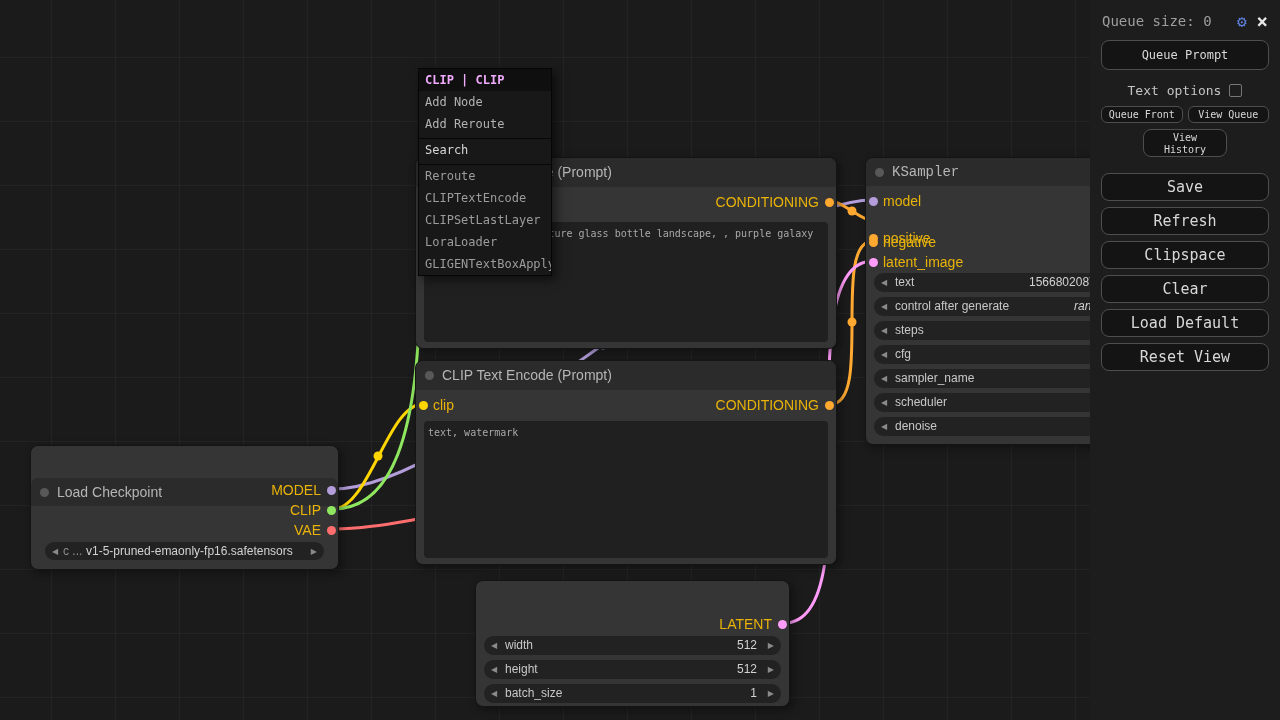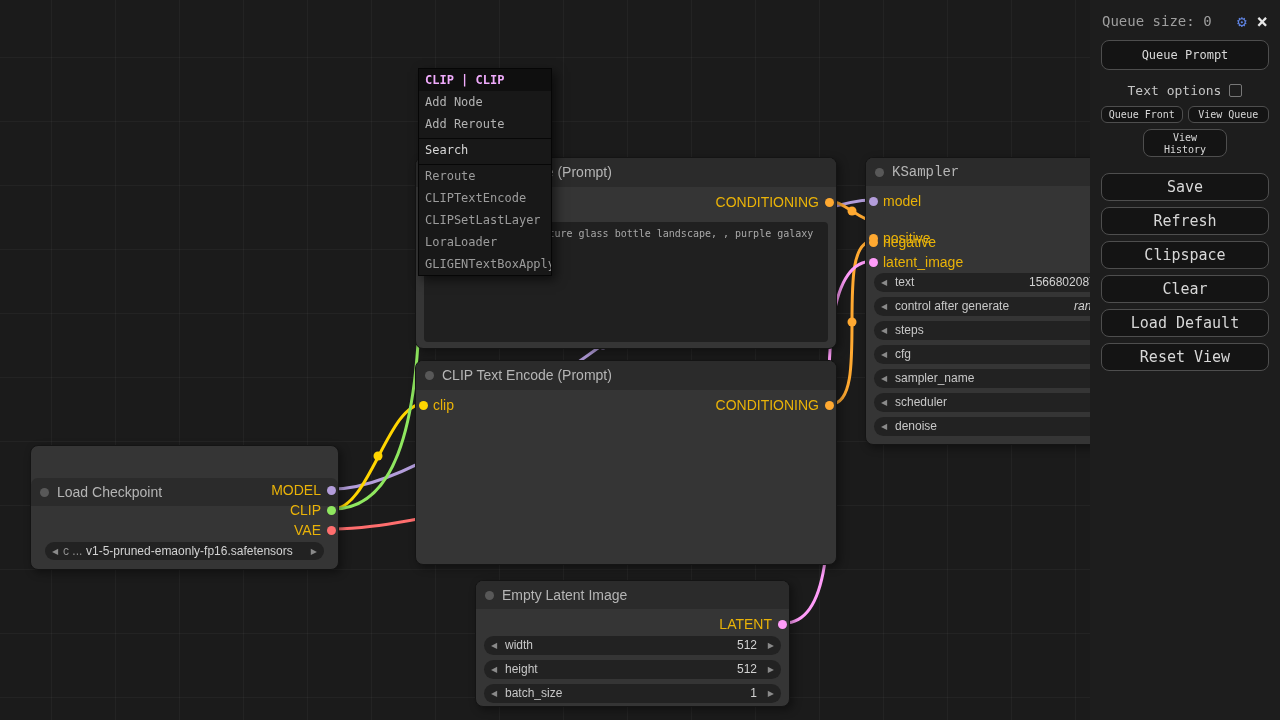--- a/index.html
+++ b/index.html
@@ -140,20 +140,21 @@
       <span>CLIP Text Encode (Prompt)</span>
     </div>
     <div class="slot in" style="top:37px">
       <span class="dot" style="background:var(--clip)"></span>
       <span class="s-label">clip</span>
     </div>
     <div class="slot out" style="top:37px">
       <span class="s-label">CONDITIONING</span>
       <span class="dot" style="background:var(--conditioning)"></span>
     </div>
+    <div class="textwidget" style="top:60px; height:137px;">text, watermark</div>
   </div>
 
   <div class="node" style="left:30px; top:445px; width:309px; height:125px;">
     <div class="node-title" style="height:28px; line-height:28px;margin-top:32px;">
       <span class="collapse-dot"></span>
       <span>Load Checkpoint</span>
     </div>
     <div class="slot out" style="top:37px">
       <span class="s-label">MODEL</span>
       <span class="dot" style="background:var(--model)"></span>
@@ -234,24 +235,20 @@
     </div>
     <div class="widget" style="top:259px">
       <span class="arrow left">◀</span>
       <span class="w-label">denoise</span>
       <span class="w-value"></span>
       <span class="arrow right">▶</span>
     </div>
   </div>
 
   <div class="node" style="left:475px; top:580px; width:315px; height:127px;">
-    <div class="node-title" style="height:28px; line-height:28px;">
-      <span class="collapse-dot"></span>
-      <span>Empty Latent Image</span>
-    </div>
     <div class="slot out" style="top:36px">
       <span class="s-label">LATENT</span>
       <span class="dot" style="background:var(--latent)"></span>
     </div>
     <div class="widget" style="top:55px">
       <span class="arrow left">◀</span>
       <span class="w-label">width</span>
       <span class="w-value">512</span>
       <span class="arrow right">▶</span>
     </div>

